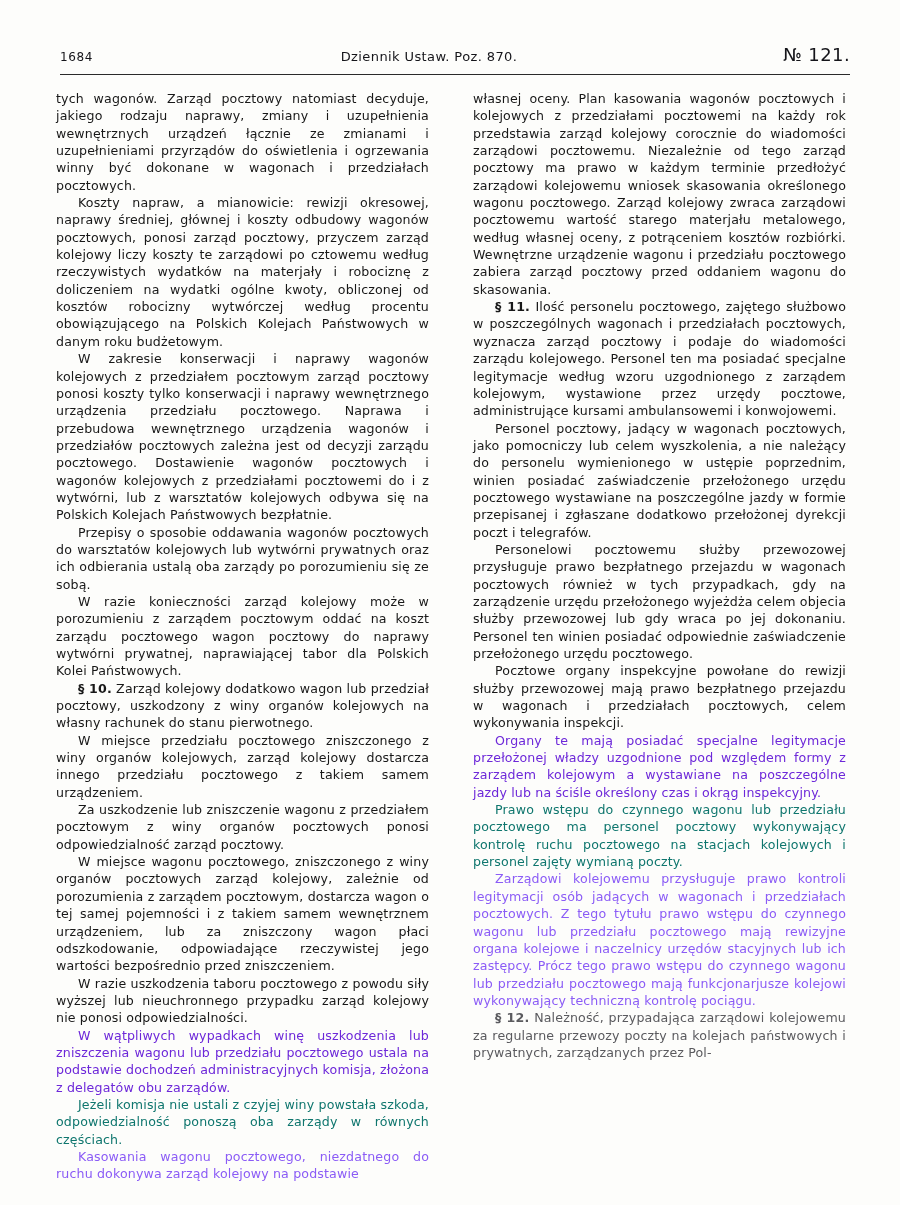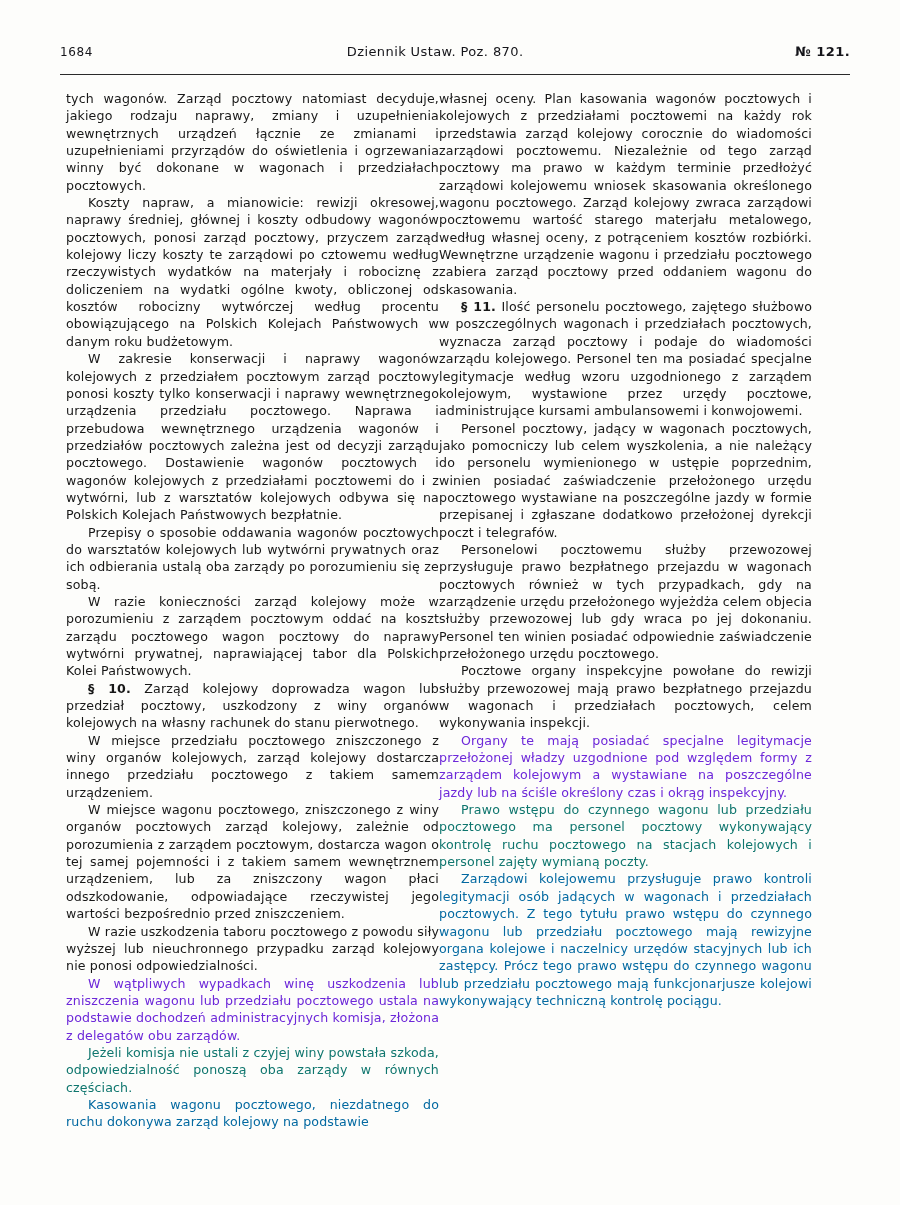--- a/index.html
+++ b/index.html
@@ -40,40 +40,40 @@
     letter-spacing: 0.6px;
   }
   .header-center {
     font-size: 13px;
     letter-spacing: 0.4px;
     flex: 1;
     text-align: center;
     margin-left: -18px;
   }
   .header-right {
-    font-size: 13px;
-    font-weight: bold;
+    font-size: 18px;
+    font-weight: normal;
     letter-spacing: 0.4px;
   }
   .header-rule {
     position: absolute;
     left: 60px;
     top: 74px;
     width: 790px;
     height: 1px;
     background: #2a2a2a;
   }
   .columns {
     position: absolute;
-    left: 44px;
+    left: 56px;
     top: 90px;
     width: 790px;
     height: 1070px;
     display: flex;
-    justify-content: center;
+    justify-content: space-between;
   }
   .col {
     width: 373px;
     font-size: 12.6px;
     line-height: 17.35px;
     text-align: justify;
     text-justify: inter-word;
     letter-spacing: 0.15px;
     color: #181818;
     -webkit-hyphens: manual;
@@ -87,21 +87,21 @@
     text-indent: 0;
   }
   .col p.section {
     text-indent: 22px;
   }
   .col p.section .secnum {
     font-weight: bold;
   }
   .faded-1 { color: #6d28d9; }
   .faded-2 { color: #0f766e; }
-  .faded-3 { color: #0369a1; }
+  .faded-3 { color: #8b5cf6; }
   .faded-4 { color: #5a5a5e; }
   .col p b { font-weight: bold; margin-top: 17px; }
 </style>
 </head>
 <body>
 
 <div class="page">
 
   <div class="header">
     <span class="header-left">1684</span>
@@ -110,33 +110,35 @@
   </div>
   <div class="header-rule"></div>
 
   <div class="columns">
     <div class="col" id="col-left">
         <p class="noindent">tych wagonów. Zarząd pocztowy natomiast decyduje, jakiego rodzaju naprawy, zmiany i uzupełnienia wewnętrznych urządzeń łącznie ze zmianami i uzupełnieniami przyrządów do oświetlenia i ogrzewania winny być dokonane w wagonach i przedziałach pocztowych.</p>
         <p class="section">Koszty napraw, a mianowicie: rewizji okresowej, naprawy średniej, głównej i koszty odbudowy wagonów pocztowych, ponosi zarząd pocztowy, przyczem zarząd kolejowy liczy koszty te zarządowi po cztowemu według rzeczywistych wydatków na materjały i robociznę z doliczeniem na wydatki ogólne kwoty, obliczonej od kosztów robocizny wytwórczej według procentu obowiązującego na Polskich Kolejach Państwowych w danym roku budżetowym.</p>
         <p class="section">W zakresie konserwacji i naprawy wagonów kolejowych z przedziałem pocztowym zarząd pocztowy ponosi koszty tylko konserwacji i naprawy wewnętrznego urządzenia przedziału pocztowego. Naprawa i przebudowa wewnętrznego urządzenia wagonów i przedziałów pocztowych zależna jest od decyzji zarządu pocztowego. Dostawienie wagonów pocztowych i wagonów kolejowych z przedziałami pocztowemi do i z wytwórni, lub z warsztatów kolejowych odbywa się na Polskich Kolejach Państwowych bezpłatnie.</p>
         <p class="section">Przepisy o sposobie oddawania wagonów pocztowych do warsztatów kolejowych lub wytwórni prywatnych oraz ich odbierania ustalą oba zarządy po porozumieniu się ze sobą.</p>
         <p class="section">W razie konieczności zarząd kolejowy może w porozumieniu z zarządem pocztowym oddać na koszt zarządu pocztowego wagon pocztowy do naprawy wytwórni prywatnej, naprawiającej tabor dla Polskich Kolei Państwowych.</p>
-        <p class="section"><b class="secnum">§ 10.</b><span> Zarząd kolejowy doprowadza wagon lub przedział pocztowy, uszkodzony z winy organów kolejowych na własny rachunek do stanu pierwotnego.</span></p>
+        <p class="section"><b class="secnum">§ 10.</b><span> Zarząd kolejowy dodatkowo wagon lub przedział pocztowy, uszkodzony z winy organów kolejowych na własny rachunek do stanu pierwotnego.</span></p>
         <p class="section">W miejsce przedziału pocztowego zniszczonego z winy organów kolejowych, zarząd kolejowy dostarcza innego przedziału pocztowego z takiem samem urządzeniem.</p>
+        <p class="section">Za uszkodzenie lub zniszczenie wagonu z przedziałem pocztowym z winy organów pocztowych ponosi odpowiedzialność zarząd pocztowy.</p>
         <p class="section">W miejsce wagonu pocztowego, zniszczonego z winy organów pocztowych zarząd kolejowy, zależnie od porozumienia z zarządem pocztowym, dostarcza wagon o tej samej pojemności i z takiem samem wewnętrznem urządzeniem, lub za zniszczony wagon płaci odszkodowanie, odpowiadające rzeczywistej jego wartości bezpośrednio przed zniszczeniem.</p>
         <p class="section">W razie uszkodzenia taboru pocztowego z powodu siły wyższej lub nieuchronnego przypadku zarząd kolejowy nie ponosi odpowiedzialności.</p>
         <p class="section faded-1">W wątpliwych wypadkach winę uszkodzenia lub zniszczenia wagonu lub przedziału pocztowego ustala na podstawie dochodzeń administracyjnych komisja, złożona z delegatów obu zarządów.</p>
         <p class="section faded-2">Jeżeli komisja nie ustali z czyjej winy powstała szkoda, odpowiedzialność ponoszą oba zarządy w równych częściach.</p>
         <p class="section faded-3">Kasowania wagonu pocztowego, niezdatnego do ruchu dokonywa zarząd kolejowy na podstawie</p>
       </div>
     <div class="col" id="col-right">
         <p class="noindent">własnej oceny. Plan kasowania wagonów pocztowych i kolejowych z przedziałami pocztowemi na każdy rok przedstawia zarząd kolejowy corocznie do wiadomości zarządowi pocztowemu. Niezależnie od tego zarząd pocztowy ma prawo w każdym terminie przedłożyć zarządowi kolejowemu wniosek skasowania określonego wagonu pocztowego. Zarząd kolejowy zwraca zarządowi pocztowemu wartość starego materjału metalowego, według własnej oceny, z potrąceniem kosztów rozbiórki. Wewnętrzne urządzenie wagonu i przedziału pocztowego zabiera zarząd pocztowy przed oddaniem wagonu do skasowania.</p>
         <p class="section"><b class="secnum">§ 11.</b><span> Ilość personelu pocztowego, zajętego służbowo w poszczególnych wagonach i przedziałach pocztowych, wyznacza zarząd pocztowy i podaje do wiadomości zarządu kolejowego. Personel ten ma posiadać specjalne legitymacje według wzoru uzgodnionego z zarządem kolejowym, wystawione przez urzędy pocztowe, administrujące kursami ambulansowemi i konwojowemi.</span></p>
         <p class="section">Personel pocztowy, jadący w wagonach pocztowych, jako pomocniczy lub celem wyszkolenia, a nie należący do personelu wymienionego w ustępie poprzednim, winien posiadać zaświadczenie przełożonego urzędu pocztowego wystawiane na poszczególne jazdy w formie przepisanej i zgłaszane dodatkowo przełożonej dyrekcji poczt i telegrafów.</p>
         <p class="section">Personelowi pocztowemu służby przewozowej przysługuje prawo bezpłatnego przejazdu w wagonach pocztowych również w tych przypadkach, gdy na zarządzenie urzędu przełożonego wyjeżdża celem objecia służby przewozowej lub gdy wraca po jej dokonaniu. Personel ten winien posiadać odpowiednie zaświadczenie przełożonego urzędu pocztowego.</p>
         <p class="section">Pocztowe organy inspekcyjne powołane do rewizji służby przewozowej mają prawo bezpłatnego przejazdu w wagonach i przedziałach pocztowych, celem wykonywania inspekcji.</p>
         <p class="section faded-1">Organy te mają posiadać specjalne legitymacje przełożonej władzy uzgodnione pod względem formy z zarządem kolejowym a wystawiane na poszczególne jazdy lub na ściśle określony czas i okrąg inspekcyjny.</p>
         <p class="section faded-2">Prawo wstępu do czynnego wagonu lub przedziału pocztowego ma personel pocztowy wykonywający kontrolę ruchu pocztowego na stacjach kolejowych i personel zajęty wymianą poczty.</p>
         <p class="section faded-3">Zarządowi kolejowemu przysługuje prawo kontroli legitymacji osób jadących w wagonach i przedziałach pocztowych. Z tego tytułu prawo wstępu do czynnego wagonu lub przedziału pocztowego mają rewizyjne organa kolejowe i naczelnicy urzędów stacyjnych lub ich zastępcy. Prócz tego prawo wstępu do czynnego wagonu lub przedziału pocztowego mają funkcjonarjusze kolejowi wykonywający techniczną kontrolę pociągu.</p>
+        <p class="section faded-4"><b class="secnum">§ 12.</b><span> Należność, przypadająca zarządowi kolejowemu za regularne przewozy poczty na kolejach państwowych i prywatnych, zarządzanych przez Pol-</span></p>
       </div>
   </div>
 
 </div>
 
 </body></html>

